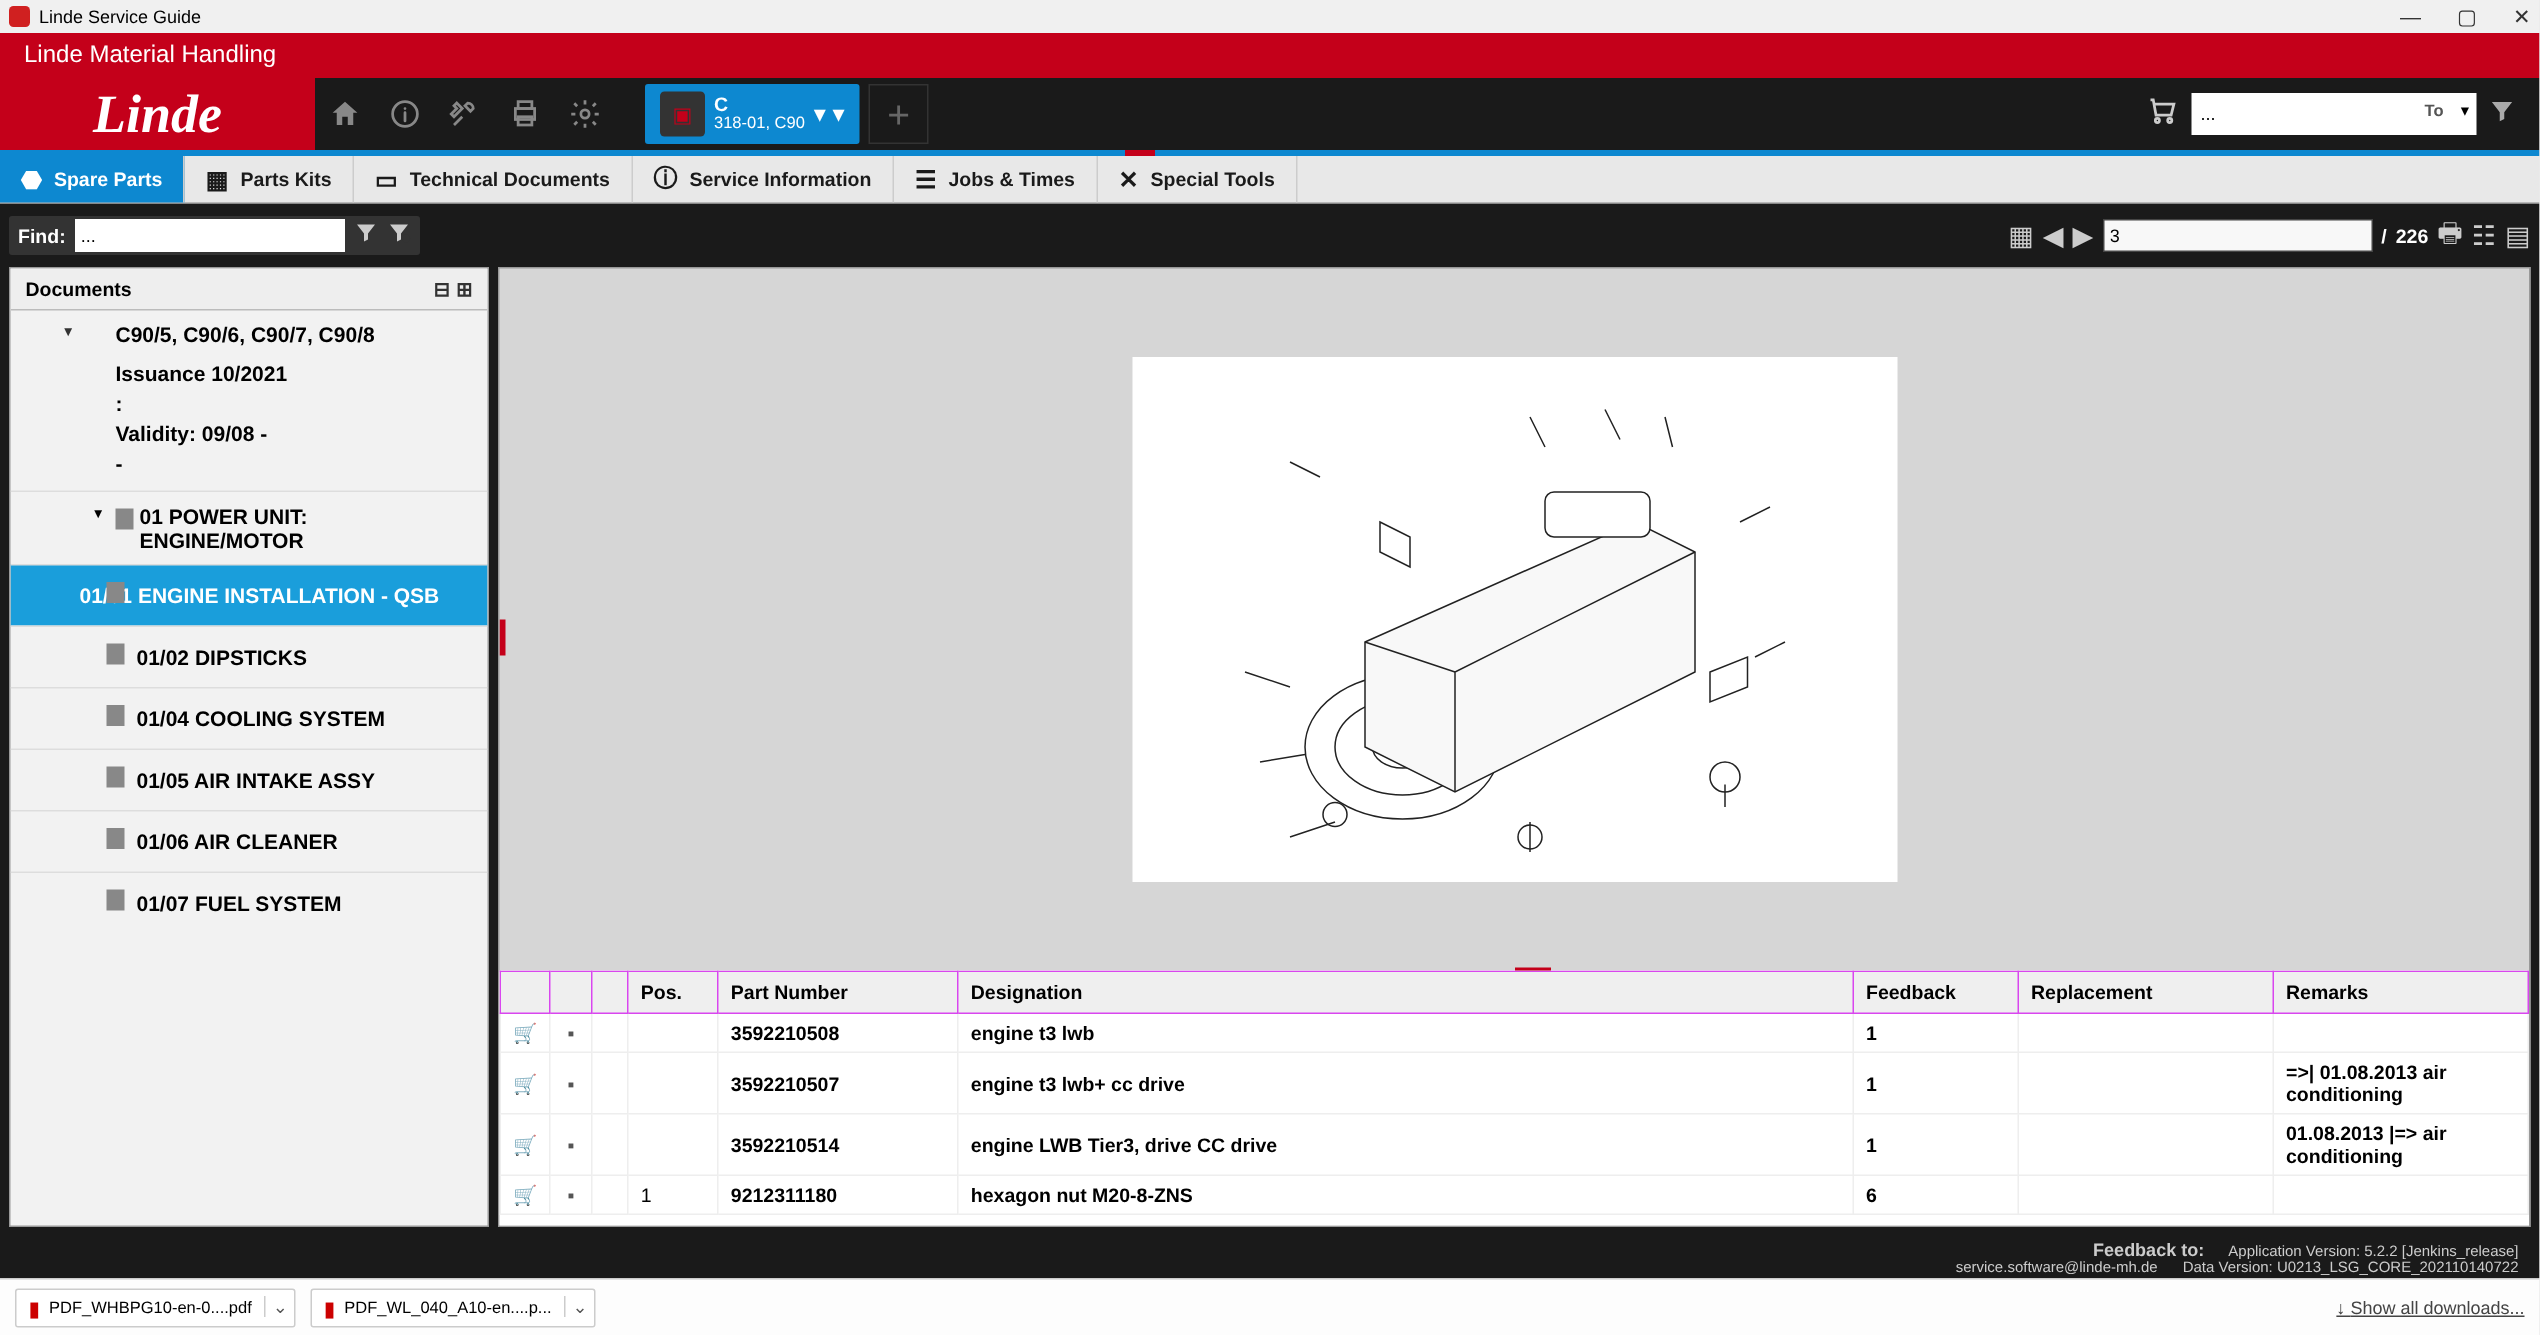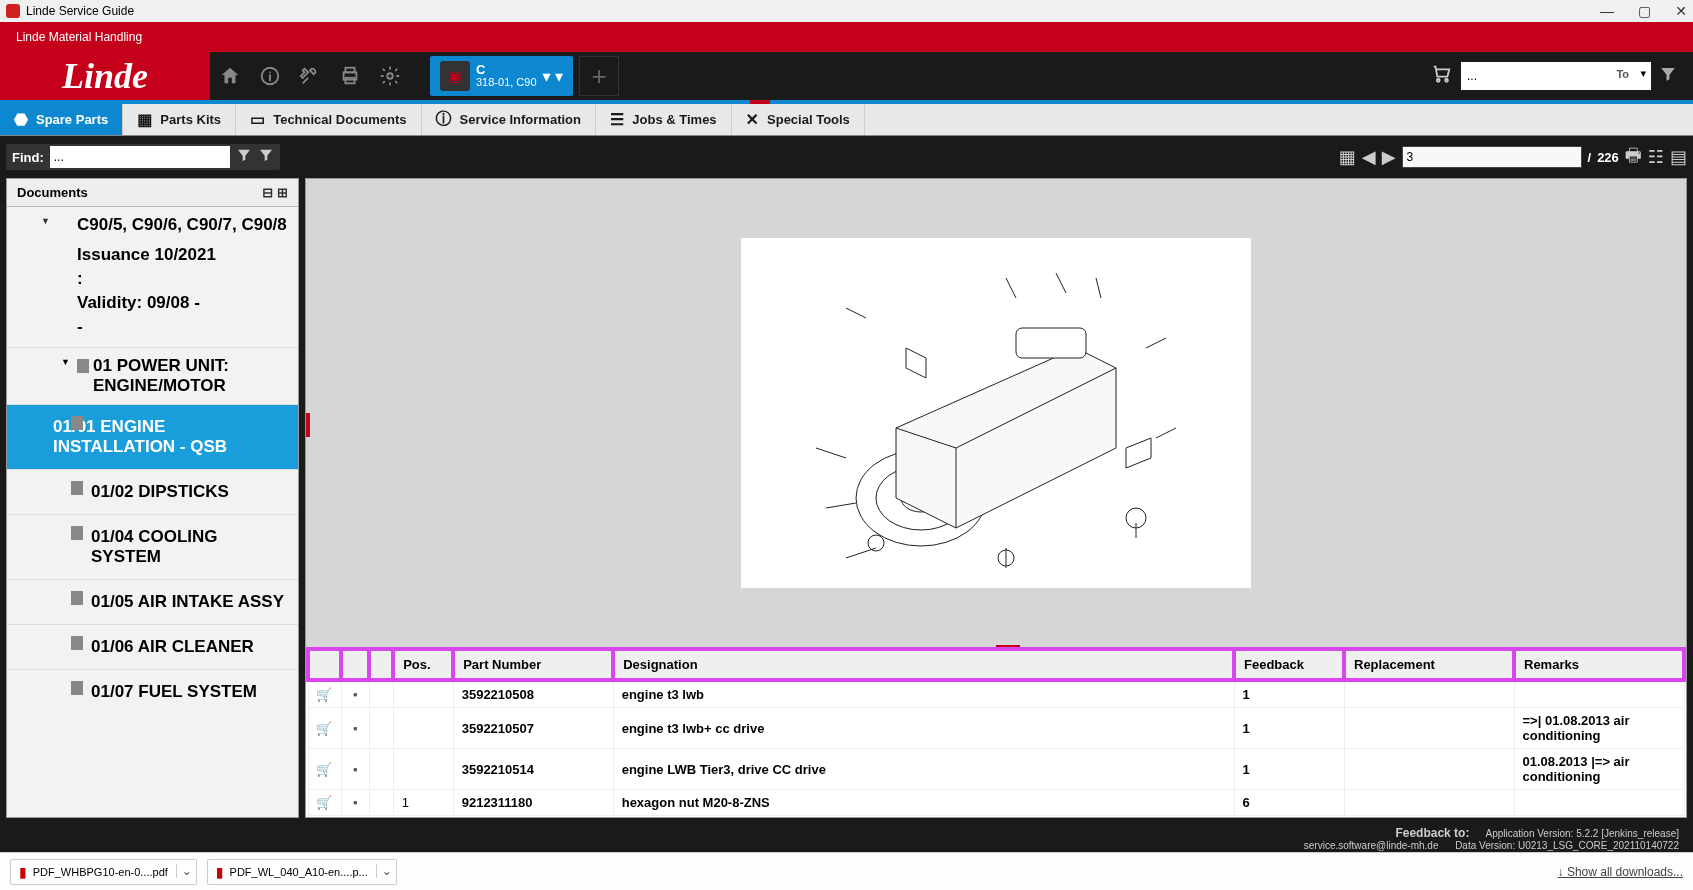--- a/index.html
+++ b/index.html
@@ -4,21 +4,21 @@
 <style>
   * { box-sizing: border-box; margin: 0; padding: 0; font-family: Arial, sans-serif; }
   body { width: 1693px; height: 890px; background: #fff; overflow: hidden; display: flex; flex-direction: column; }
   
   .titlebar { height: 22px; background: #f0f0f0; display: flex; align-items: center; padding: 0 6px; font-size: 12px; }
   .titlebar-icon { width: 14px; height: 14px; background: #d02020; border-radius: 3px; margin-right: 6px; }
   .win-controls { margin-left: auto; display: flex; gap: 24px; font-size: 14px; color: #333; }
   .win-controls span { cursor: pointer; }
   
   .redband { height: 30px; background: #c4001a; display: flex; align-items: center; }
-  .redtag { background: #c4001a; color: #fff; font-size: 12px; padding: 0 16px; font-weight: 500; }
+  .redtag { background: #c4001a; color: #fff; font-size: 16px; padding: 0 16px; font-weight: 500; }
   
   .header-nav { height: 48px; background: #1a1a1a; display: flex; align-items: stretch; }
   .logo-box { width: 210px; background: #c4001a; display: flex; align-items: center; justify-content: center; font-style: italic; font-family: Georgia, serif; font-size: 36px; font-weight: bold; color: #fff; }
   .nav-icon { width: 40px; display: flex; align-items: center; justify-content: center; color: #888; cursor: pointer; font-size: 20px; }
   .model-pill { background: #0d88d0; color: #fff; display: flex; align-items: center; padding: 2px 10px; gap: 6px; margin: 4px 0; border-radius: 2px; cursor: pointer; }
   .model-pill .truck { width: 30px; height: 30px; background: #333; border-radius: 3px; display:flex; align-items:center; justify-content:center; color:#c4001a; font-size:14px; }
   .model-txt { display: flex; flex-direction: column; font-size: 11px; line-height: 13px; }
   .model-txt b { font-size: 13px; }
   .plus-btn { width: 40px; height: 40px; background: #1a1a1a; display:flex; align-items:center; justify-content:center; font-size:26px; color:#666; margin: 4px 6px; border:1px solid #333; cursor:pointer;}
   .header-right { margin-left: auto; display: flex; align-items: center; gap: 8px; padding-right: 16px; }
@@ -38,44 +38,44 @@
   .toolbar { display:flex; align-items: center; gap: 8px; margin-bottom: 6px;}
   .toolbar-left { display:flex; align-items:center; gap:6px; background:#333; border-radius:2px; padding:2px 6px;}
   .toolbar-left b { color:#fff; font-size:13px; }
   .find-input { width:180px; height:22px; background:#fff; border:none; font-size:12px; padding:0 4px;}
   .toolbar-right { margin-left: auto; display:flex; align-items:center; gap:6px; }
   .tb-btn { color:#ccc; font-size:18px; cursor:pointer; }
   .page-input { width: 180px; height: 22px; background:#f8f8f8; border:1px solid #444; font-size:12px; padding:0 4px;}
   .page-total { color:#fff; font-size:13px; font-weight:bold; }
 
   .main-split { flex:1; display:flex; gap:6px; min-height:0;}
-  .sidebar { width: 293px; background: #f2f2f2; border:1px solid #999; display:flex; flex-direction:column; overflow:hidden;}
+  .sidebar { width: 320px; background: #f2f2f2; border:1px solid #999; display:flex; flex-direction:column; overflow:hidden;}
   .side-head { background:#eee; padding:6px 10px; font-size:13px; font-weight:bold; border-bottom:1px solid #bbb; display:flex; align-items:center;}
   .side-head-icons { margin-left:auto; font-size:13px; color:#333; display:flex; gap:4px;}
-  .tree { flex:1; overflow:auto; font-size:17px; }
+  .tree { flex:1; overflow:auto; font-size:14px; }
   .tree-node { padding: 8px 8px 8px 34px; position: relative; cursor:pointer;}
   .tree-node.l0 { font-weight:bold; padding-left: 56px; }
   .tree-node.l0::before { content:"▼"; position:absolute; left:34px; top:9px; font-size:9px; color:#333;}
   .tree-node.meta { font-weight:bold; padding-left: 70px; padding-top:2px; padding-bottom:2px;}
   .tree-node.l1 { font-weight:bold; padding-left: 86px; border-top:1px solid #ddd;}
   .tree-node.l1::before { content:"▼"; position:absolute; left:54px; top:9px; font-size:9px;}
   .tree-node.l2 { font-weight:bold; padding:12px 8px 12px 84px; border-top:1px solid #ddd;}
   .tree-node.l2.active { background:#1a9edb; color:#fff;padding-left:46px;}
   .file-ico { position:absolute; left:64px; top:11px; width:12px; height:14px; background:#888;}
   .tree-node.l1 .file-ico { left:70px;}
   
   .content { flex:1; display:flex; flex-direction:column; background:#d6d6d6; border:1px solid #999;}
   .diagram-area { flex:1; display:flex; align-items:center; justify-content:center; position:relative; overflow:hidden;}
   .diagram-img { background:#fff; width:510px; height:350px; display:flex; align-items:center; justify-content:center;}
   .red-handle-l { position:absolute; left:0; top:50%; width:4px; height:24px; background:#c4001a;}
   .red-handle-b { position:absolute; bottom:-2px; left:50%; width:24px; height:4px; background:#c4001a;}
   
   .parts-table { flex: 0 0 170px; background:#fff; overflow:auto;}
   table { width:100%; border-collapse:collapse; font-size:13px;}
-  th { background:#efefef; text-align:left; padding:6px 8px; font-weight:bold; border:4px solid #d946ef;}
+  th { background:#efefef; text-align:left; padding:6px 8px; font-weight:bold; border:1px solid #d946ef;}
   td { padding:5px 8px; border:1px solid #eee;}
   .cart-cell,.mark-cell{width:28px; text-align:center; color:#555; cursor:pointer;}
   
   .footer { height: 28px; background:#1a1a1a; display:flex; align-items:center; padding:0 14px; font-size:10px; color:#ccc;}
   .footer a{color:#ccc;}
   .footer-right{margin-left:auto; text-align:right;}
   .footer b{font-size:12px;}
   
   .browser-bar { height: 38px; background:#fdfdfd; border-top:1px solid #ccc; display:flex; align-items:center; padding:0 10px; gap:10px;}
   .dl-chip { border:1px solid #ccc; background:#fff; padding:4px 28px 4px 8px; font-size:11px; border-radius:2px; display:flex; align-items:center; gap:6px; cursor:pointer; position:relative;}

